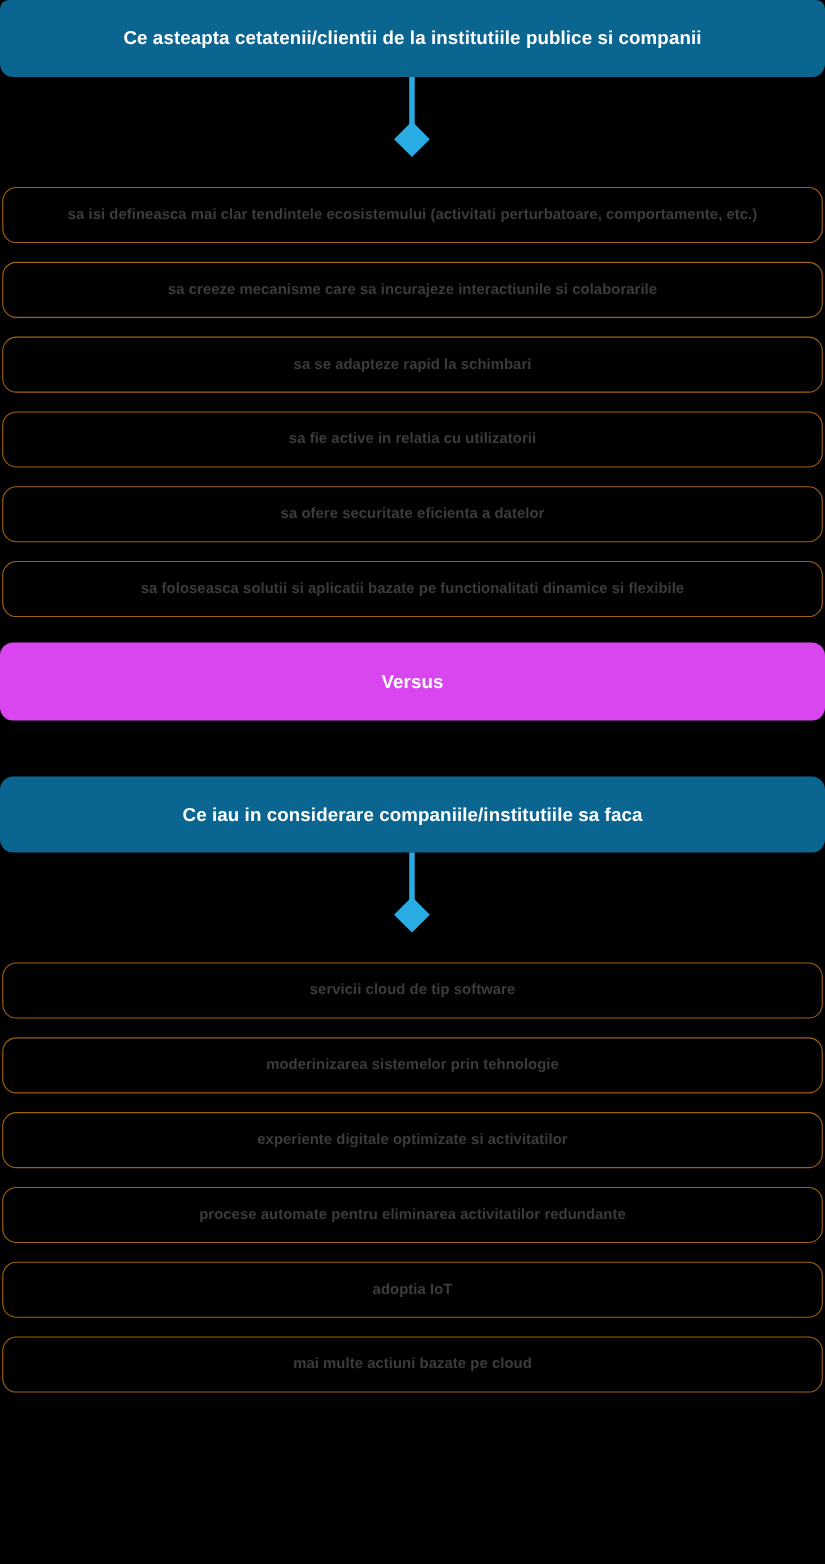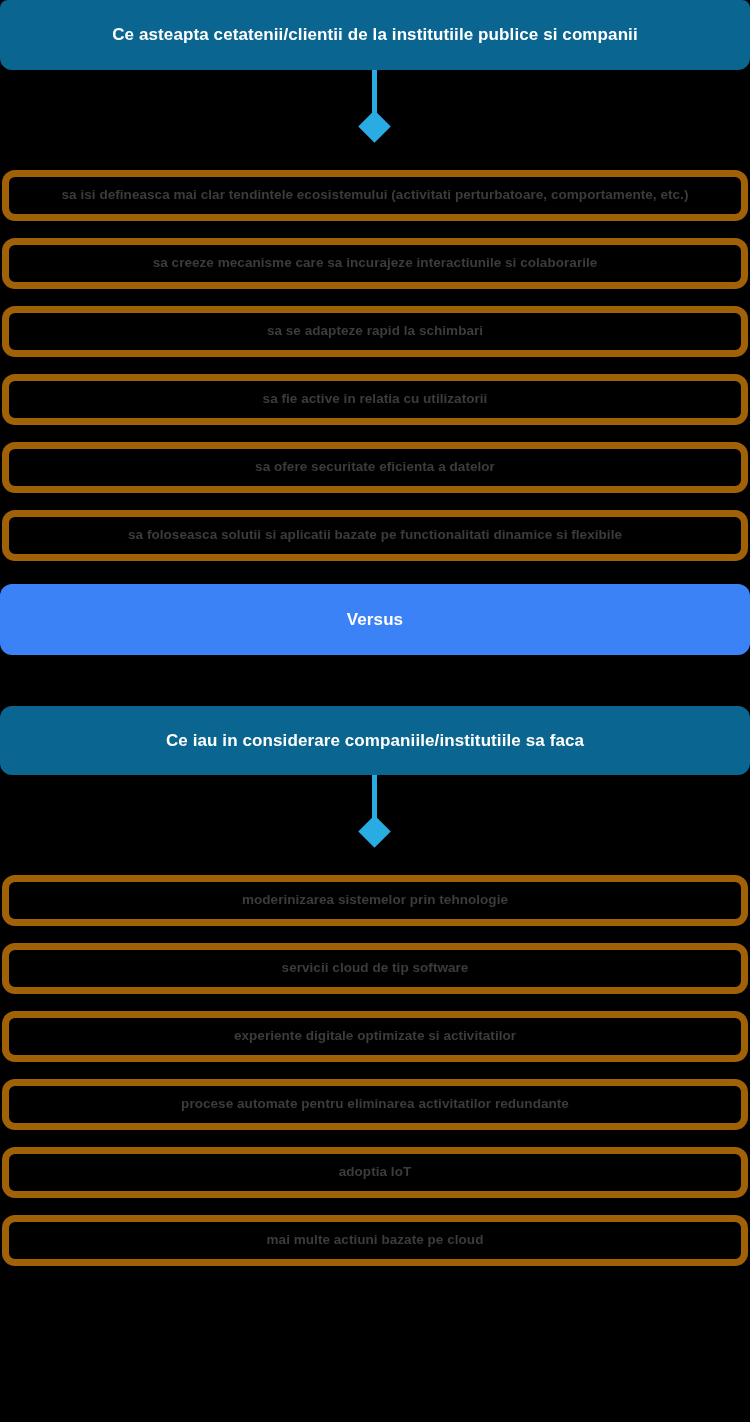--- a/index.html
+++ b/index.html
@@ -38,21 +38,21 @@
     font-weight: bold;
     color: #ffffff;
     letter-spacing: 0.1px;
     line-height: 1.25;
   }
 
   .banner-blue {
     background: #0a6690;
   }
   .banner-red {
-    background: #3b82f6;
+    background: #d946ef;
   }
 
   #header-top {
     height: 70px;
     border-top-left-radius: 8px;
     border-top-right-radius: 8px;
   }
   #versus-banner {
     height: 71px;
     margin-top: 0;
@@ -88,21 +88,21 @@
   
   .card-list {
     display: block;
     width: 750px;
   }
   .card {
     box-sizing: border-box;
     width: 746px;
     margin: 0 auto 17px auto;
     height: 51px;
-    border: 7px solid #a16207;
+    border: 1px solid #a16207;
     border-radius: 13px;
     background: #000000;
     display: flex;
     align-items: center;
     justify-content: center;
     text-align: center;
     padding: 0 18px;
   }
   .card:last-child { margin-bottom: 0; }
   .card-label {
@@ -165,24 +165,24 @@
     <span class="banner-title">Ce iau in considerare companiile/institutiile sa faca</span>
   </div>
 
   <div class="connector">
     <div class="stem"></div>
     <div class="diamond"></div>
   </div>
 
   <div class="card-list" id="list-section-2">
     <div class="card">
-      <span class="card-label">moderinizarea sistemelor prin tehnologie</span>
+      <span class="card-label">servicii cloud de tip software</span>
     </div>
     <div class="card">
-      <span class="card-label">servicii cloud de tip software</span>
+      <span class="card-label">moderinizarea sistemelor prin tehnologie</span>
     </div>
     <div class="card">
       <span class="card-label">experiente digitale optimizate si activitatilor</span>
     </div>
     <div class="card">
       <span class="card-label">procese automate pentru eliminarea activitatilor redundante</span>
     </div>
     <div class="card">
       <span class="card-label">adoptia IoT</span>
     </div>

